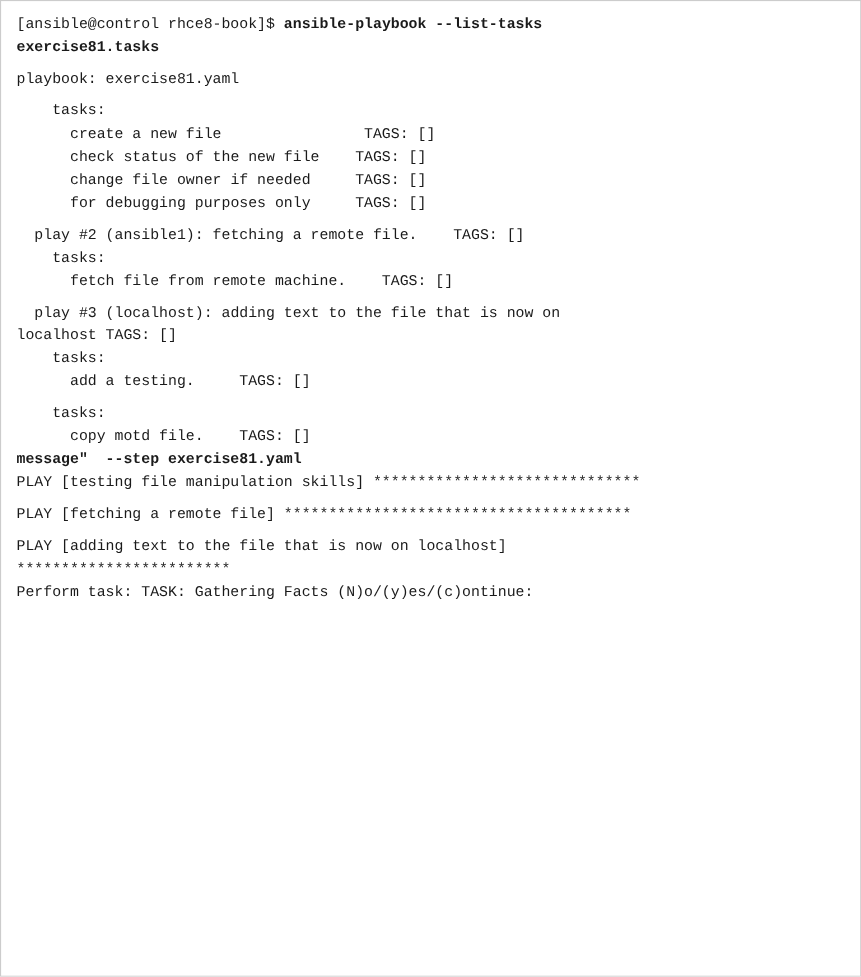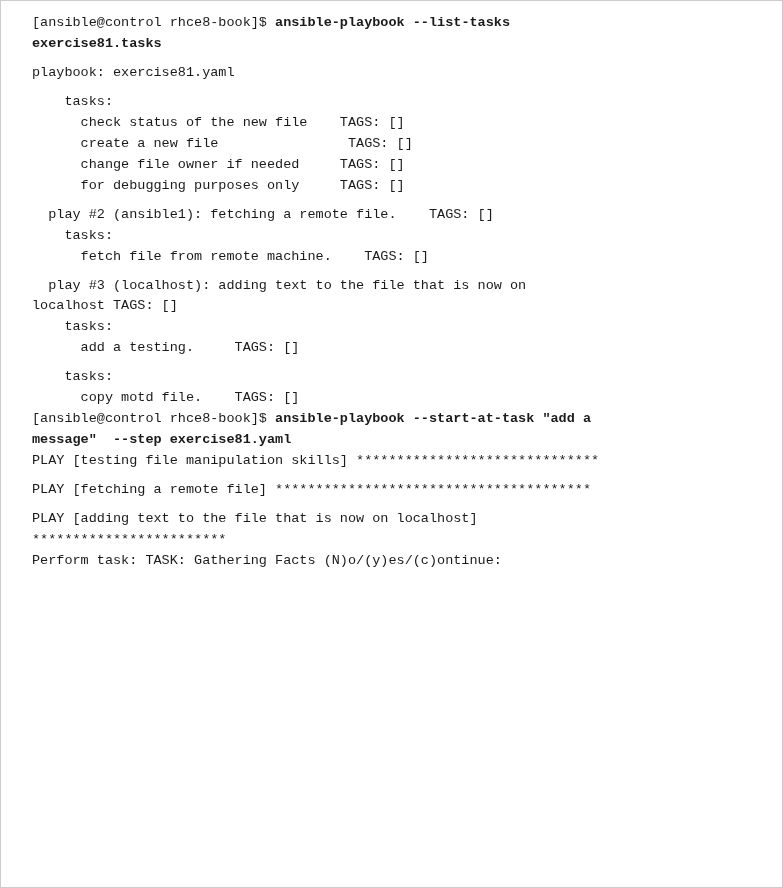--- a/index.html
+++ b/index.html
@@ -12,58 +12,57 @@
       font-family: 'Courier New', Courier, monospace;
       font-size: 13.5px;
       line-height: 1.55;
       color: #1a1a1a;
     }
     .terminal {
       width: 783px;
       min-height: 888px;
       background: #ffffff;
       border: 1px solid #cccccc;
-      padding: 12px 31px;
+      padding: 12px 14px;
       overflow: hidden;
     }
     .line {
       white-space: pre-wrap;
       word-break: break-all;
     }
     .bold {
       font-weight: bold;
     }
   </style>
 </head>
 <body>
 
 <div class="terminal">
 <div class="line"><span>[ansible@control rhce8-book]$ </span><span class="bold">ansible-playbook --list-tasks</span></div>
     <div class="line"><span class="bold">exercise81.tasks</span></div>
     <div class="line" style="height: 0.6em; margin-bottom: 0px;">&nbsp;</div>
     <div class="line"><span>playbook: exercise81.yaml</span></div>
     <div class="line" style="height: 0.6em; margin-bottom: 0px;">&nbsp;</div>
     <div class="line"><span>    tasks:</span></div>
+    <div class="line"><span>      create a new file                TAGS: []</span></div>
     <div class="line"><span>      check status of the new file    TAGS: []</span></div>
-    <div class="line"><span>      create a new file                TAGS: []</span></div>
     <div class="line"><span>      change file owner if needed     TAGS: []</span></div>
     <div class="line"><span>      for debugging purposes only     TAGS: []</span></div>
     <div class="line" style="height: 0.6em; margin-bottom: 0px;">&nbsp;</div>
     <div class="line"><span>  play #2 (ansible1): fetching a remote file.    TAGS: []</span></div>
     <div class="line"><span>    tasks:</span></div>
     <div class="line"><span>      fetch file from remote machine.    TAGS: []</span></div>
     <div class="line" style="height: 0.6em; margin-bottom: 0px;">&nbsp;</div>
     <div class="line"><span>  play #3 (localhost): adding text to the file that is now on</span></div>
     <div class="line"><span>localhost TAGS: []</span></div>
     <div class="line"><span>    tasks:</span></div>
     <div class="line"><span>      add a testing.     TAGS: []</span></div>
     <div class="line" style="height: 0.6em; margin-bottom: 0px;">&nbsp;</div>
     <div class="line"><span>    tasks:</span></div>
     <div class="line"><span>      copy motd file.    TAGS: []</span></div>
-    <div class="line"><span>[ansible@control rhce8-book]$ </span><span class="bold">ansible-playbook --start-at-task "add a</span></div>
     <div class="line"><span class="bold">message"  --step exercise81.yaml</span></div>
     <div class="line"><span>PLAY [testing file manipulation skills] ******************************</span></div>
     <div class="line" style="height: 0.6em; margin-bottom: 0px;">&nbsp;</div>
     <div class="line"><span>PLAY [fetching a remote file] ***************************************</span></div>
     <div class="line" style="height: 0.6em; margin-bottom: 0px;">&nbsp;</div>
     <div class="line"><span>PLAY [adding text to the file that is now on localhost]</span></div>
     <div class="line"><span>************************</span></div>
     <div class="line"><span>Perform task: TASK: Gathering Facts (N)o/(y)es/(c)ontinue:</span></div>
   </div>
 

